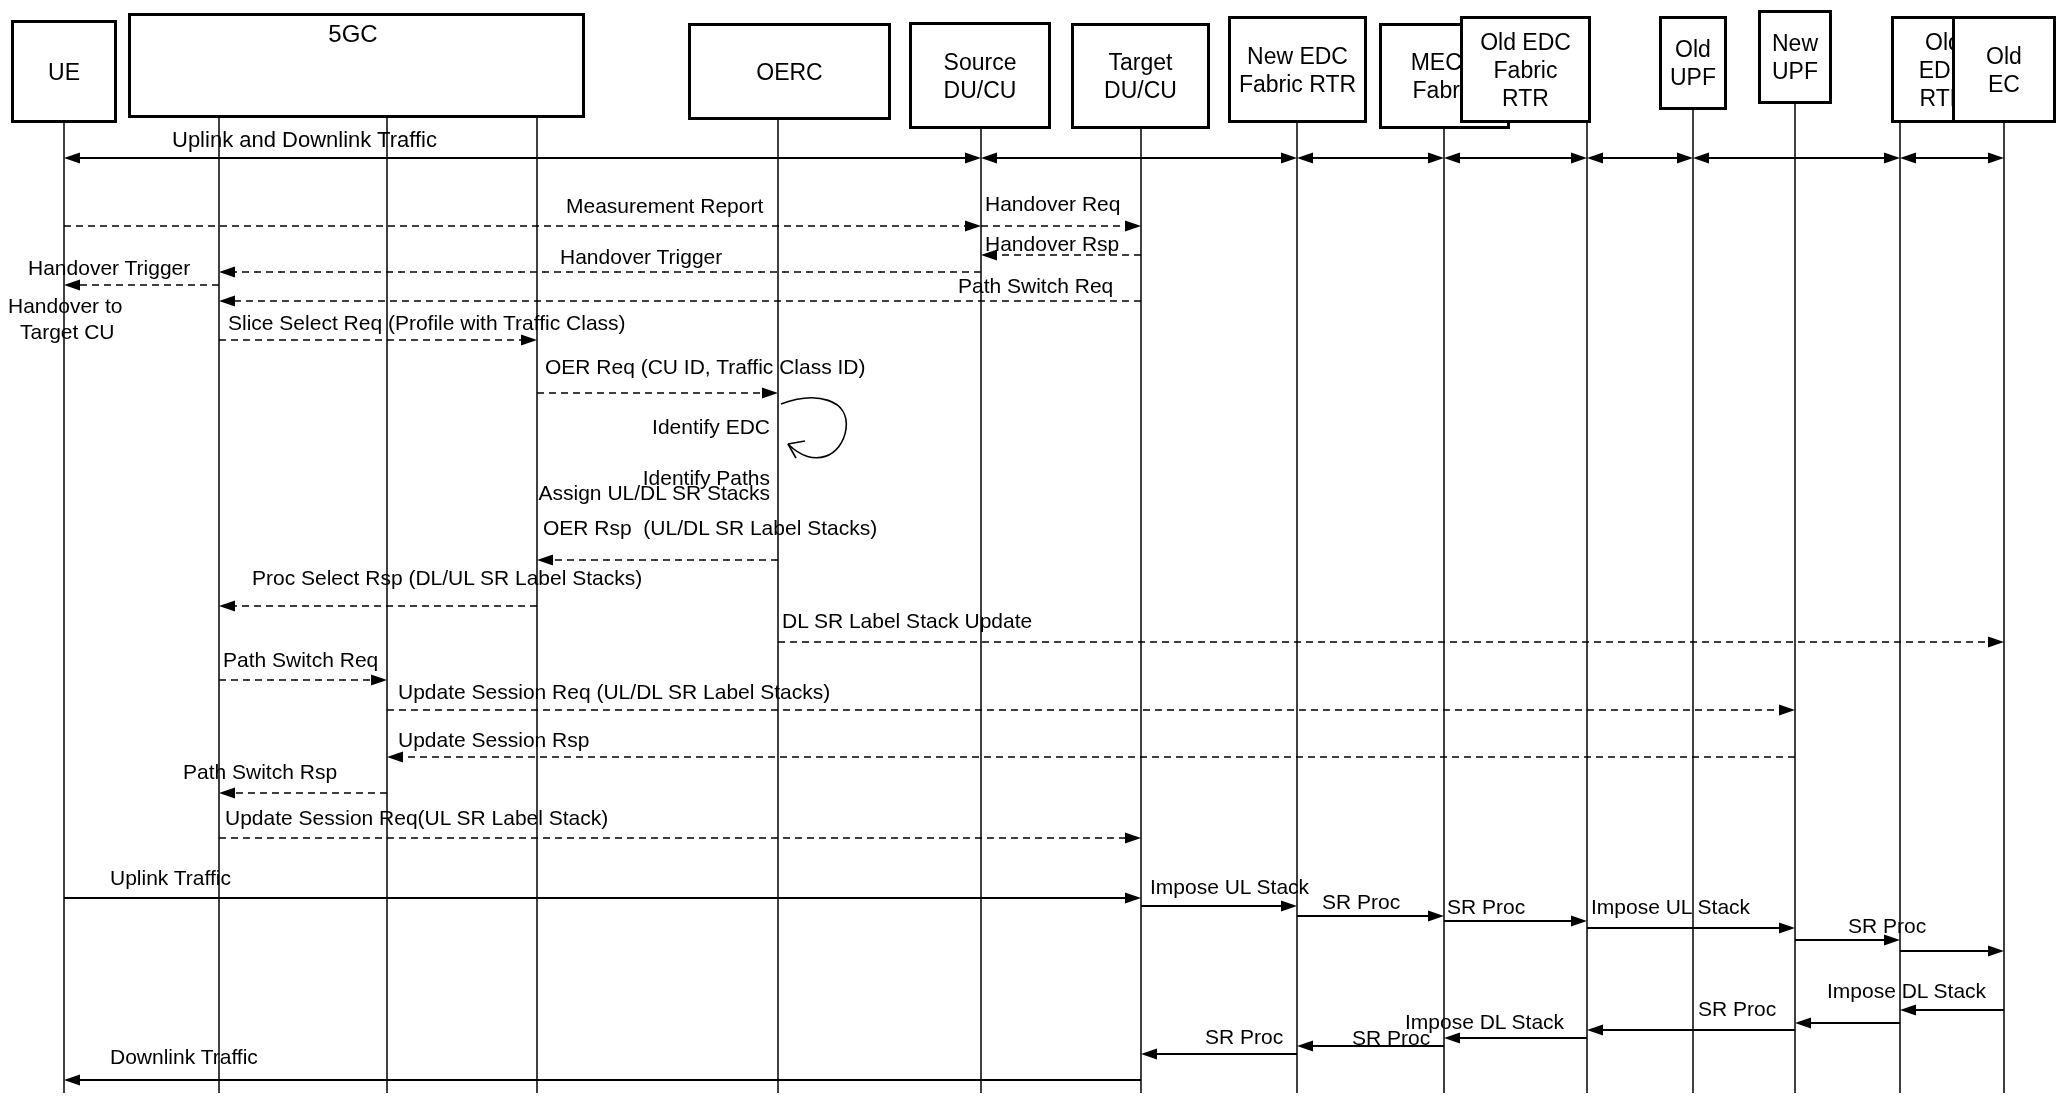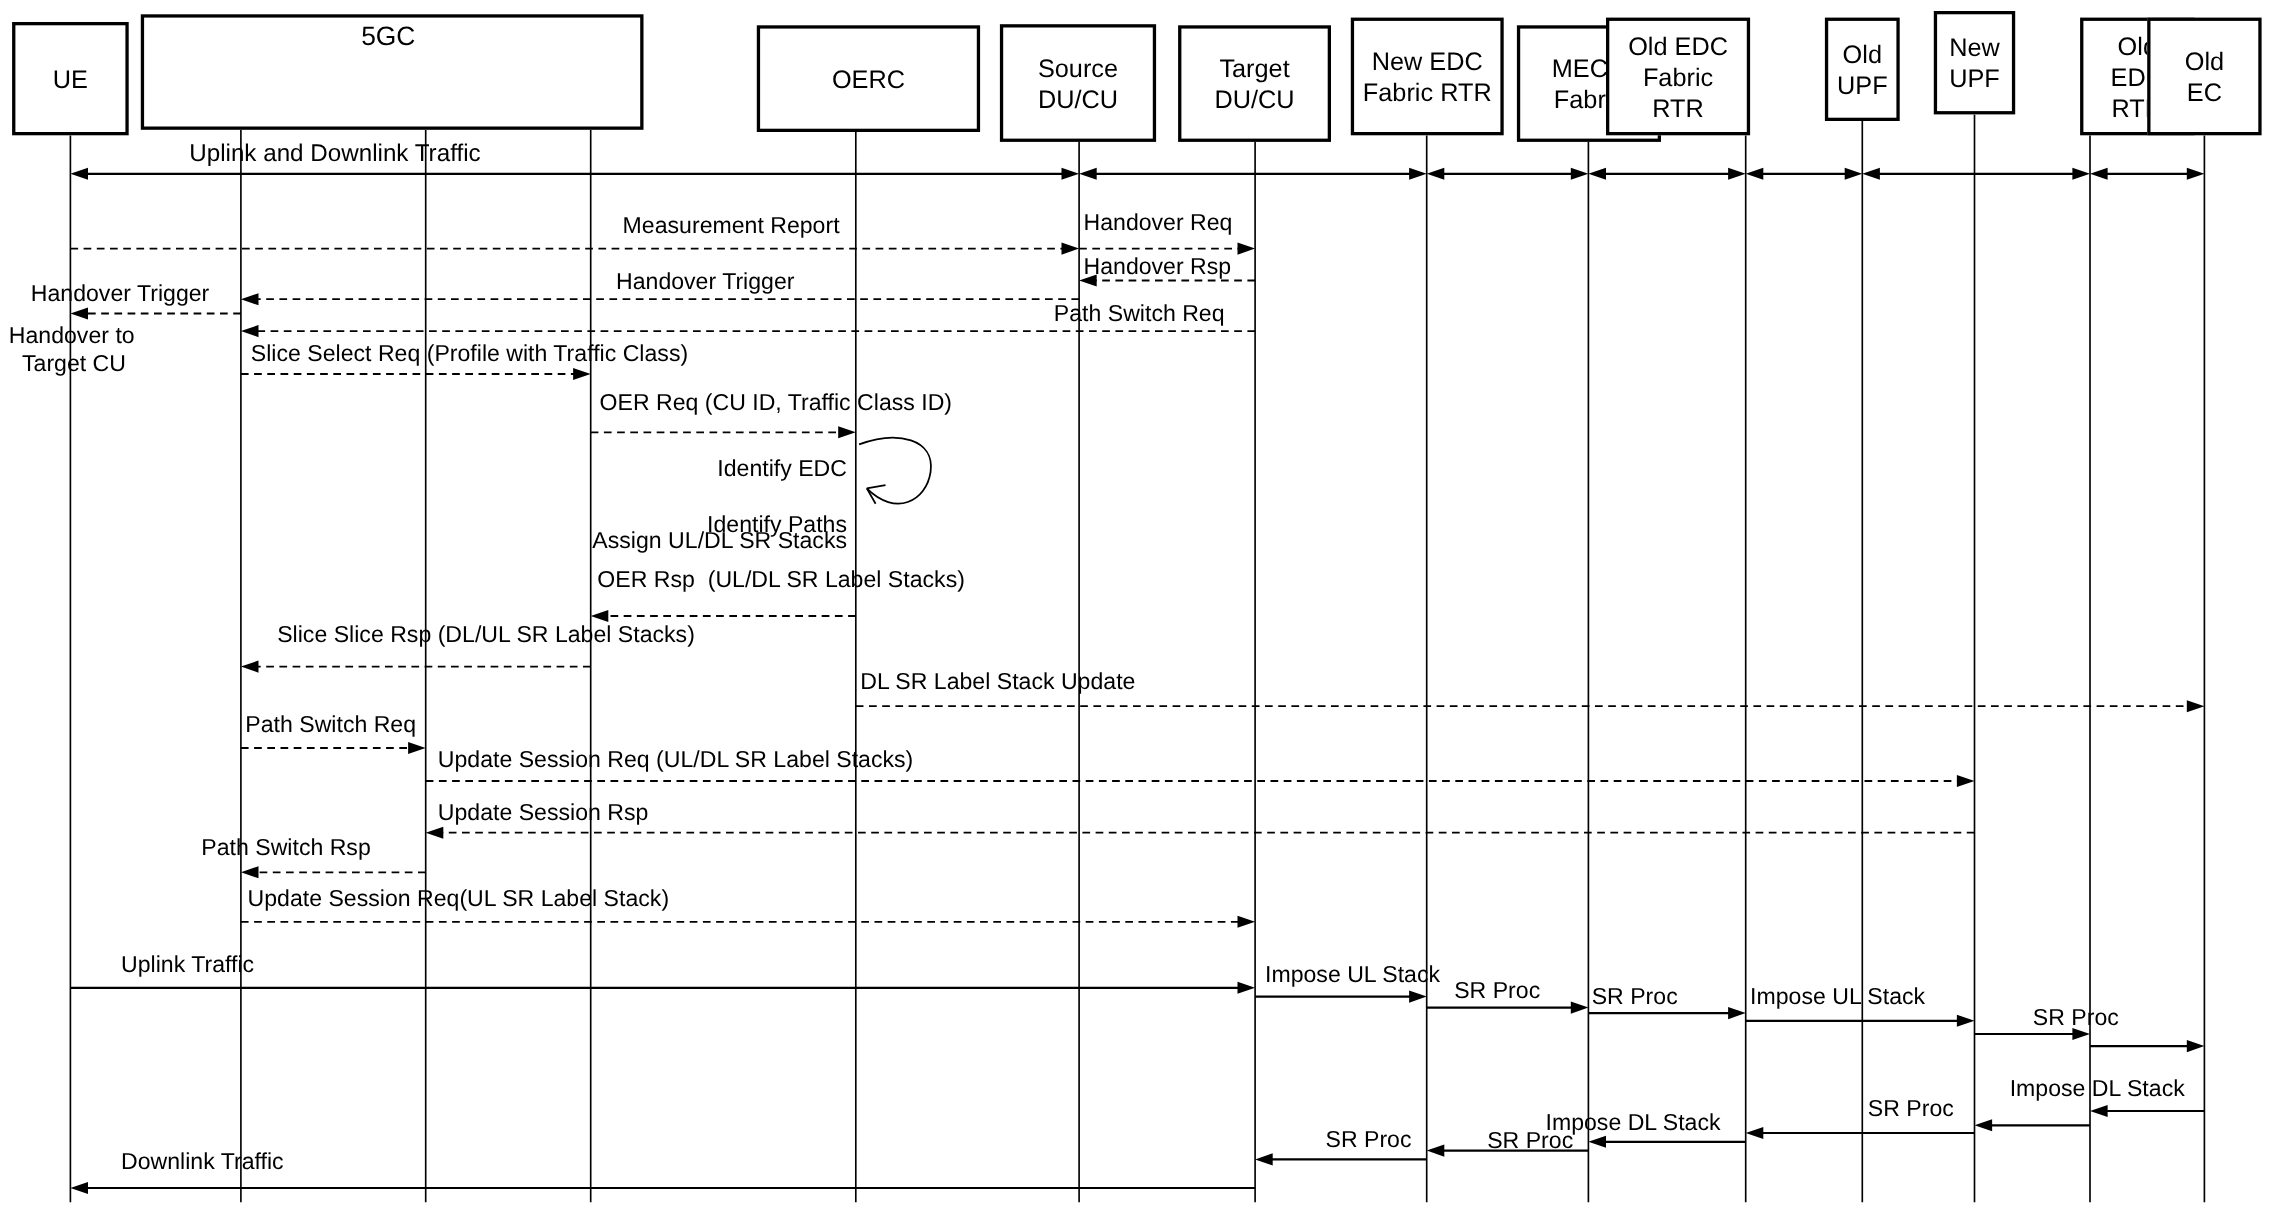--- a/index.html
+++ b/index.html
@@ -123,21 +123,21 @@
     <div class="msg-label" style="left: 172px; top: 139px; font-size: 22px;">Uplink and Downlink Traffic</div>
     <div class="msg-label" style="left: 566px; top: 205px;">Measurement Report</div>
     <div class="msg-label" style="left: 985px; top: 203px;">Handover Req</div>
     <div class="msg-label" style="left: 985px; top: 243px;">Handover Rsp</div>
     <div class="msg-label" style="left: 560px; top: 256px;">Handover Trigger</div>
     <div class="msg-label" style="left: 28px; top: 267px;">Handover Trigger</div>
     <div class="msg-label" style="left: 958px; top: 285px;">Path Switch Req</div>
     <div class="msg-label" style="left: 228px; top: 322px;">Slice Select Req (Profile with Traffic Class)</div>
     <div class="msg-label" style="left: 545px; top: 366px;">OER Req (CU ID, Traffic Class ID)</div>
     <div class="msg-label" style="left: 543px; top: 527px;">OER Rsp  (UL/DL SR Label Stacks)</div>
-    <div class="msg-label" style="left: 252px; top: 577px;">Slice Slice Rsp (DL/UL SR Label Stacks)</div>
+    <div class="msg-label" style="left: 252px; top: 577px;">Proc Select Rsp (DL/UL SR Label Stacks)</div>
     <div class="msg-label" style="left: 782px; top: 620px;">DL SR Label Stack Update</div>
     <div class="msg-label" style="left: 223px; top: 659px;">Path Switch Req</div>
     <div class="msg-label" style="left: 398px; top: 691px;">Update Session Req (UL/DL SR Label Stacks)</div>
     <div class="msg-label" style="left: 398px; top: 739px;">Update Session Rsp</div>
     <div class="msg-label" style="left: 183px; top: 771px;">Path Switch Rsp</div>
     <div class="msg-label" style="left: 225px; top: 817px;">Update Session Req(UL SR Label Stack)</div>
     <div class="msg-label" style="left: 110px; top: 877px;">Uplink Traffic</div>
     <div class="msg-label" style="left: 1150px; top: 886px;">Impose UL Stack</div>
     <div class="msg-label" style="left: 1322px; top: 901px;">SR Proc</div>
     <div class="msg-label" style="left: 1447px; top: 906px;">SR Proc</div>

